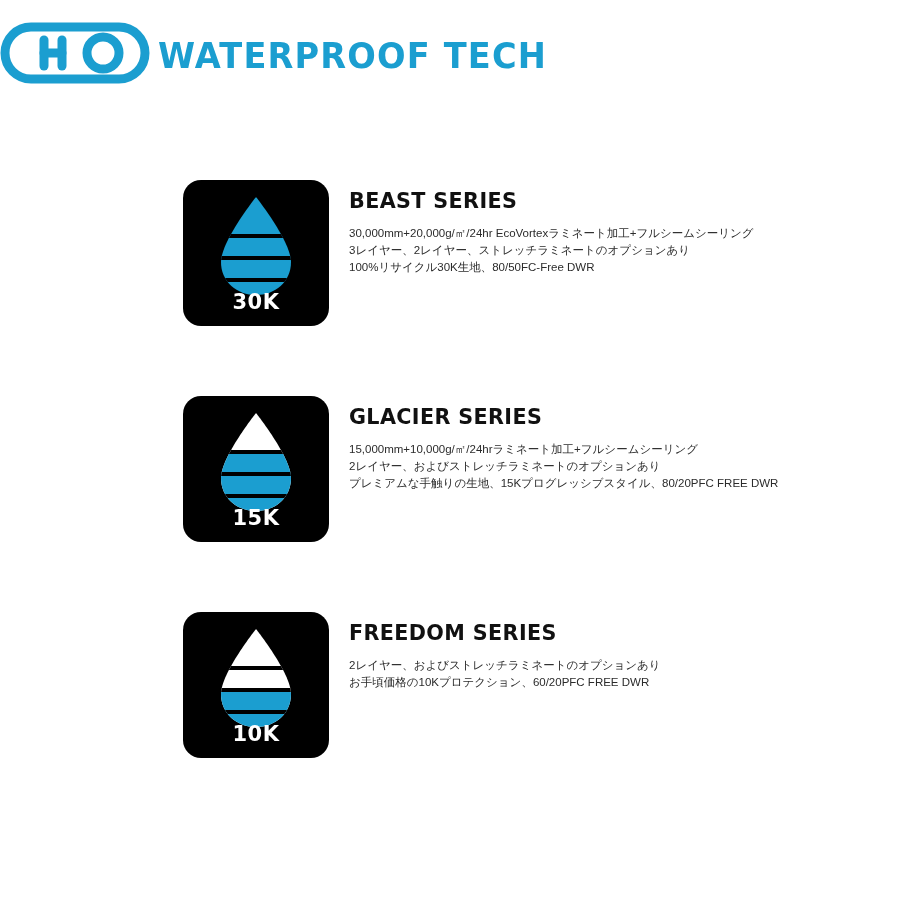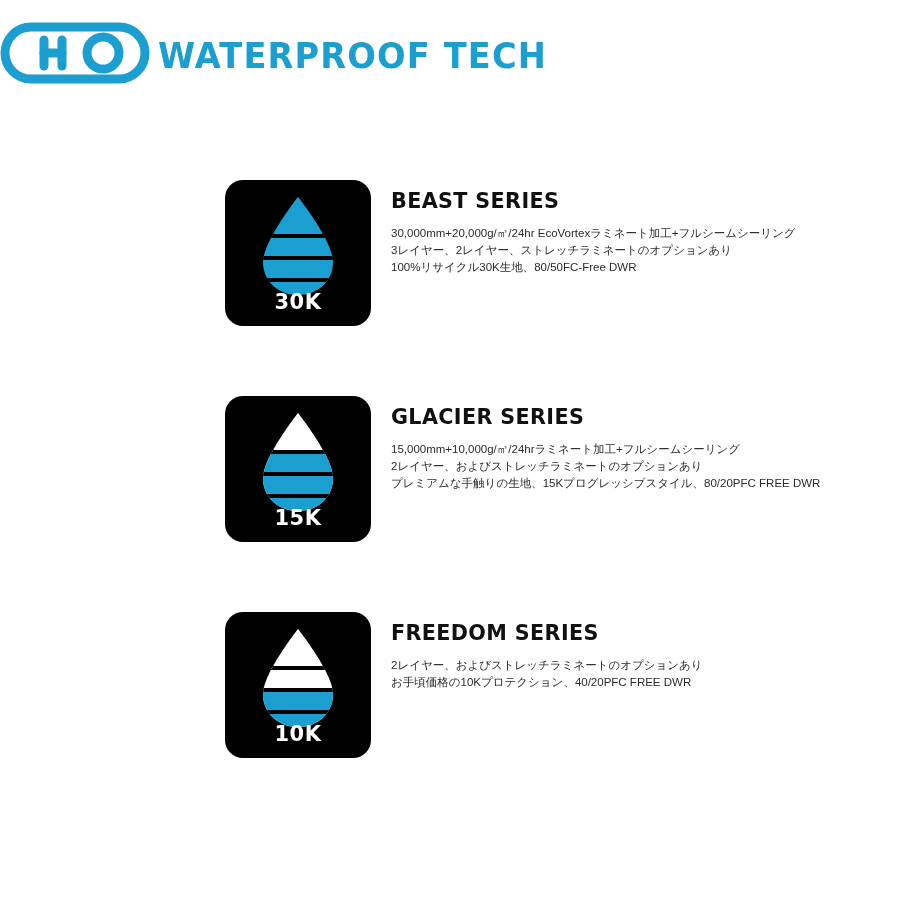--- a/index.html
+++ b/index.html
@@ -59,21 +59,20 @@
     width: 146px;
     height: 146px;
     background: #000000;
     border-radius: 18px;
     flex: 0 0 146px;
     position: relative;
     display: flex;
     flex-direction: column;
     align-items: center;
     justify-content: flex-start;
-    margin-left: 42px;
   }
   .badge svg {
     display: block;
     margin-top: 14px;
   }
   .badge-level {
     position: absolute;
     bottom: 12px;
     left: 0;
     right: 0;
@@ -192,18 +191,18 @@
             <rect x="0" y="40" width="86" height="4" fill="#000000"></rect>
             <rect x="0" y="62" width="86" height="4" fill="#000000"></rect>
             <rect x="0" y="84" width="86" height="4" fill="#000000"></rect>
           </g>
         </svg>
         <div class="badge-level">10K</div>
       </div>
       <div class="series-text">
         <div class="series-name">FREEDOM SERIES</div>
         <div class="series-line">2レイヤー、およびストレッチラミネートのオプションあり</div>
-        <div class="series-line">お手頃価格の10Kプロテクション、40/20PFC FREE DWR</div>
+        <div class="series-line">お手頃価格の10Kプロテクション、60/20PFC FREE DWR</div>
       </div>
     </div>
 
   </div>
 </div>
 
 </body></html>

